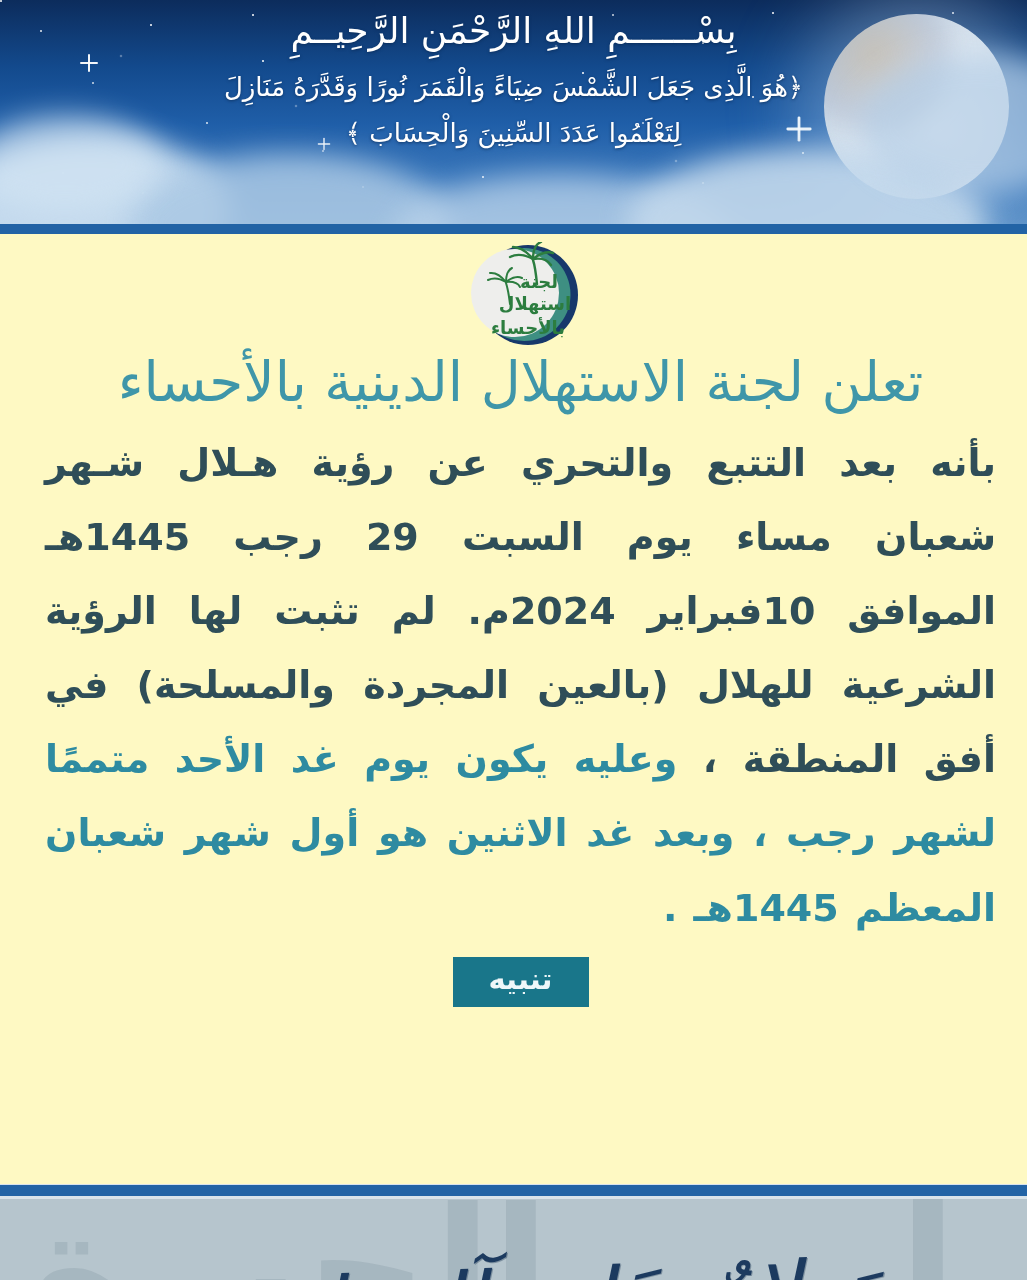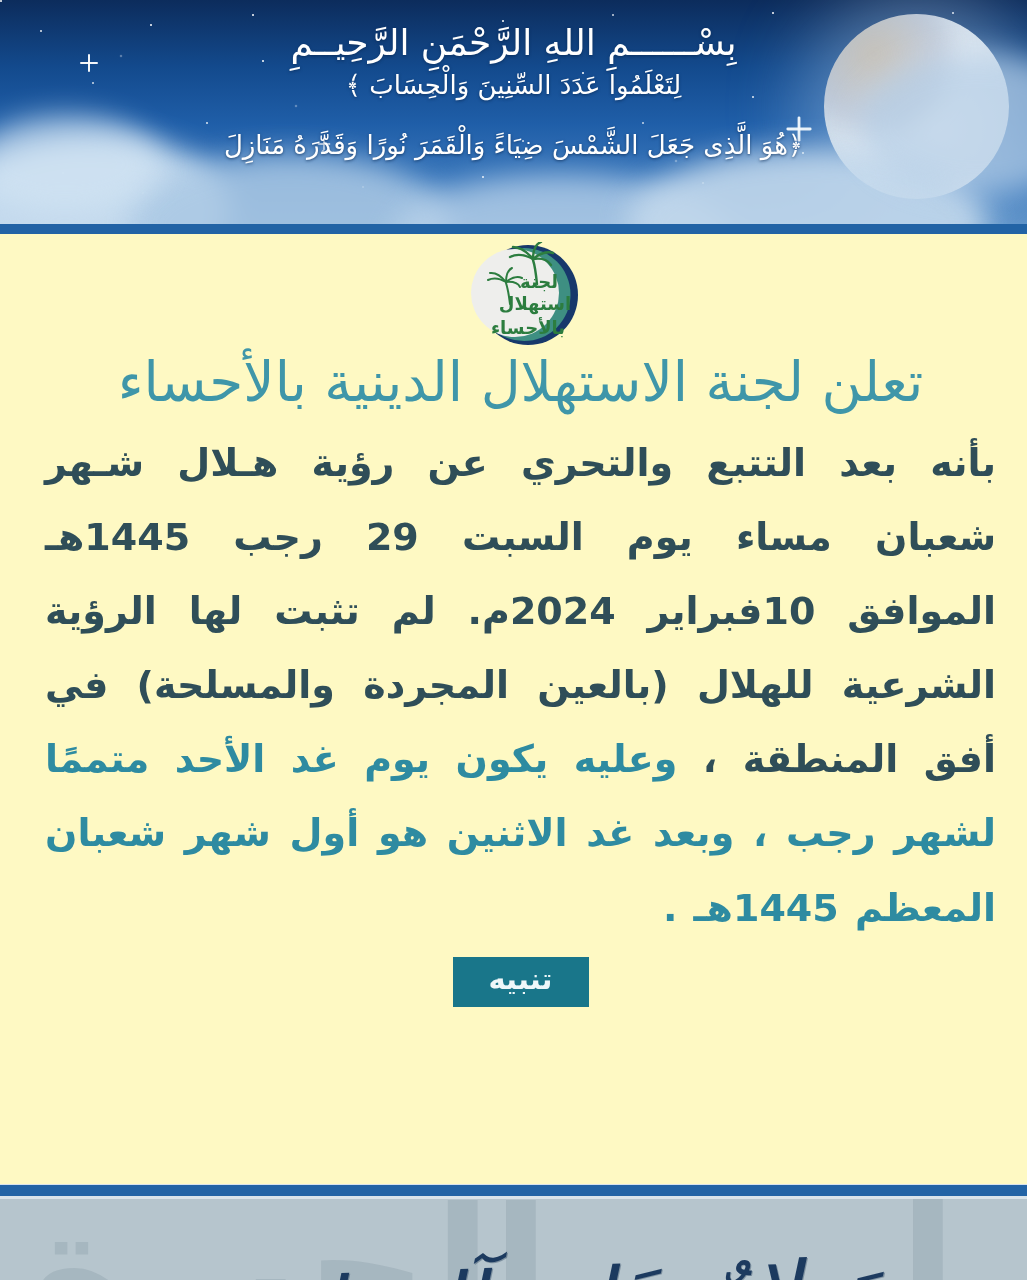--- a/index.html
+++ b/index.html
@@ -41,21 +41,21 @@
         filter:blur(10px);}
   .cloud{position:absolute;border-radius:50%;filter:blur(14px);}
   .c1{left:-50px;bottom:-60px;width:280px;height:150px;background:#c9def0;opacity:.95;}
   .c2{left:130px;bottom:-70px;width:320px;height:140px;background:#aac8e4;opacity:.85;}
   .c3{left:-30px;bottom:10px;width:190px;height:100px;background:#d5e6f4;opacity:.6;}
   .c4{left:390px;bottom:-80px;width:340px;height:130px;background:#b9d2ea;opacity:.75;}
   .c5{right:40px;bottom:-75px;width:360px;height:150px;background:#c2d8ec;opacity:.9;}
   .c6{right:-70px;bottom:30px;width:240px;height:140px;background:#b3cde6;opacity:.7;}
   .sky-text{position:absolute;left:0;top:0;width:100%;height:100%;display:flex;flex-direction:column;
             align-items:center;justify-content:flex-start;color:#fff;z-index:5;}
-  .bismillah{margin-top:22px;font-size:36px;letter-spacing:1px;text-shadow:0 1px 3px rgba(10,40,80,.7);}
+  .bismillah{margin-top:10px;font-size:36px;letter-spacing:1px;text-shadow:0 1px 3px rgba(10,40,80,.7);}
   .verse{font-size:26px;line-height:1.75;text-shadow:0 1px 3px rgba(10,40,80,.7);}
   .verse.first{margin-top:14px;}
 
   
   .divider{width:100%;height:10px;background:#2263a5;}
   .divider-bottom{height:11px;border-top:1px solid #d8e2ec;border-bottom:3px solid #d9e3ea;box-sizing:content-box;}
 
   
   .content{position:relative;width:100%;height:950px;overflow:hidden;background:#fef9c3;text-align:center;padding-left:7px;}
   .logo{margin:8px auto 0;width:170px;height:106px;}
@@ -93,22 +93,22 @@
       <div class="moon-haze"></div>
     </div>
     <div class="cloud c1"></div>
     <div class="cloud c2"></div>
     <div class="cloud c3"></div>
     <div class="cloud c4"></div>
     <div class="cloud c5"></div>
     <div class="cloud c6"></div>
     <div class="sky-text" dir="rtl">
       <div class="bismillah">بِسْــــــمِ اللهِ الرَّحْمَنِ الرَّحِيــمِ</div>
+      <div class="verse first">﴿هُوَ الَّذِى جَعَلَ الشَّمْسَ ضِيَاءً وَالْقَمَرَ نُورًا وَقَدَّرَهُ مَنَازِلَ</div>
       <div class="verse">لِتَعْلَمُوا عَدَدَ السِّنِينَ وَالْحِسَابَ ﴾</div>
-      <div class="verse first">﴿هُوَ الَّذِى جَعَلَ الشَّمْسَ ضِيَاءً وَالْقَمَرَ نُورًا وَقَدَّرَهُ مَنَازِلَ</div>
     </div>
   </header>
 
   <div class="divider"></div>
 
   <main class="content">
 
     <div class="logo">
       <svg viewBox="0 0 170 106" width="170" height="106">
         <circle cx="92" cy="53" r="50" fill="#17386b"></circle>

